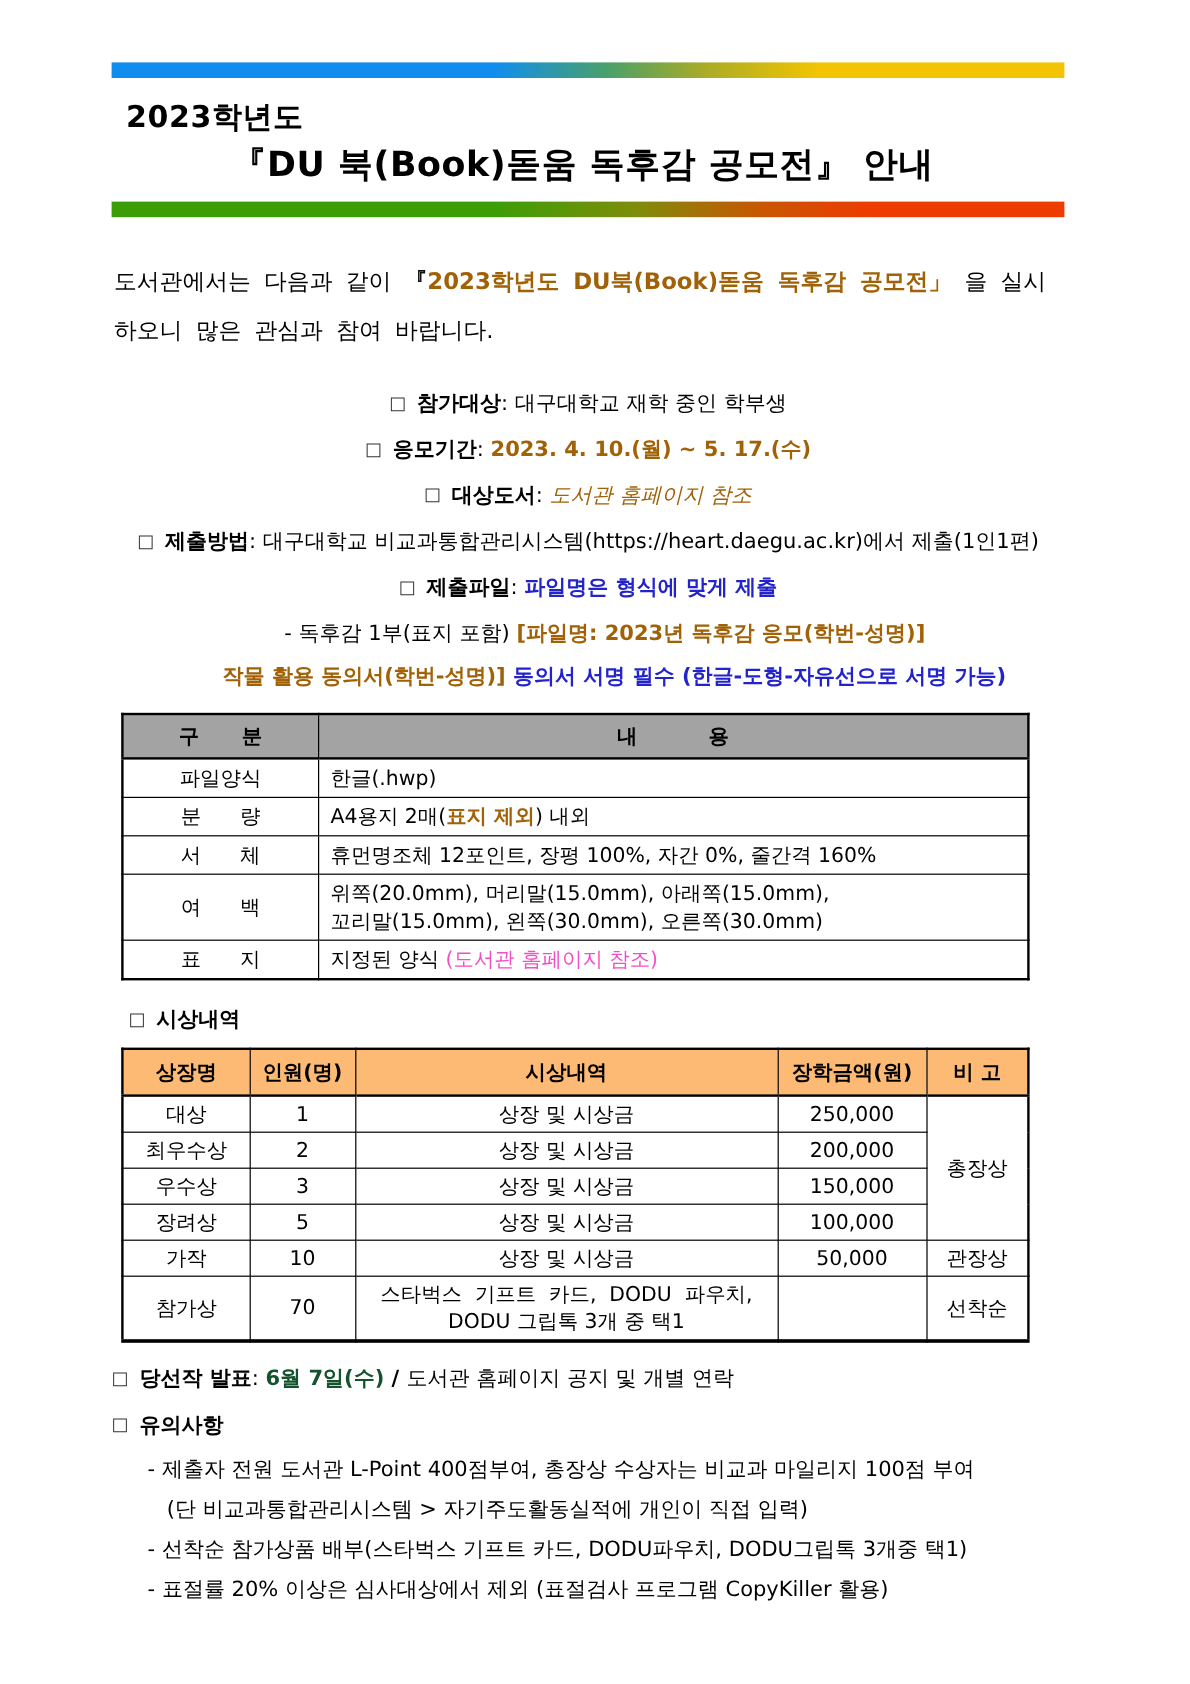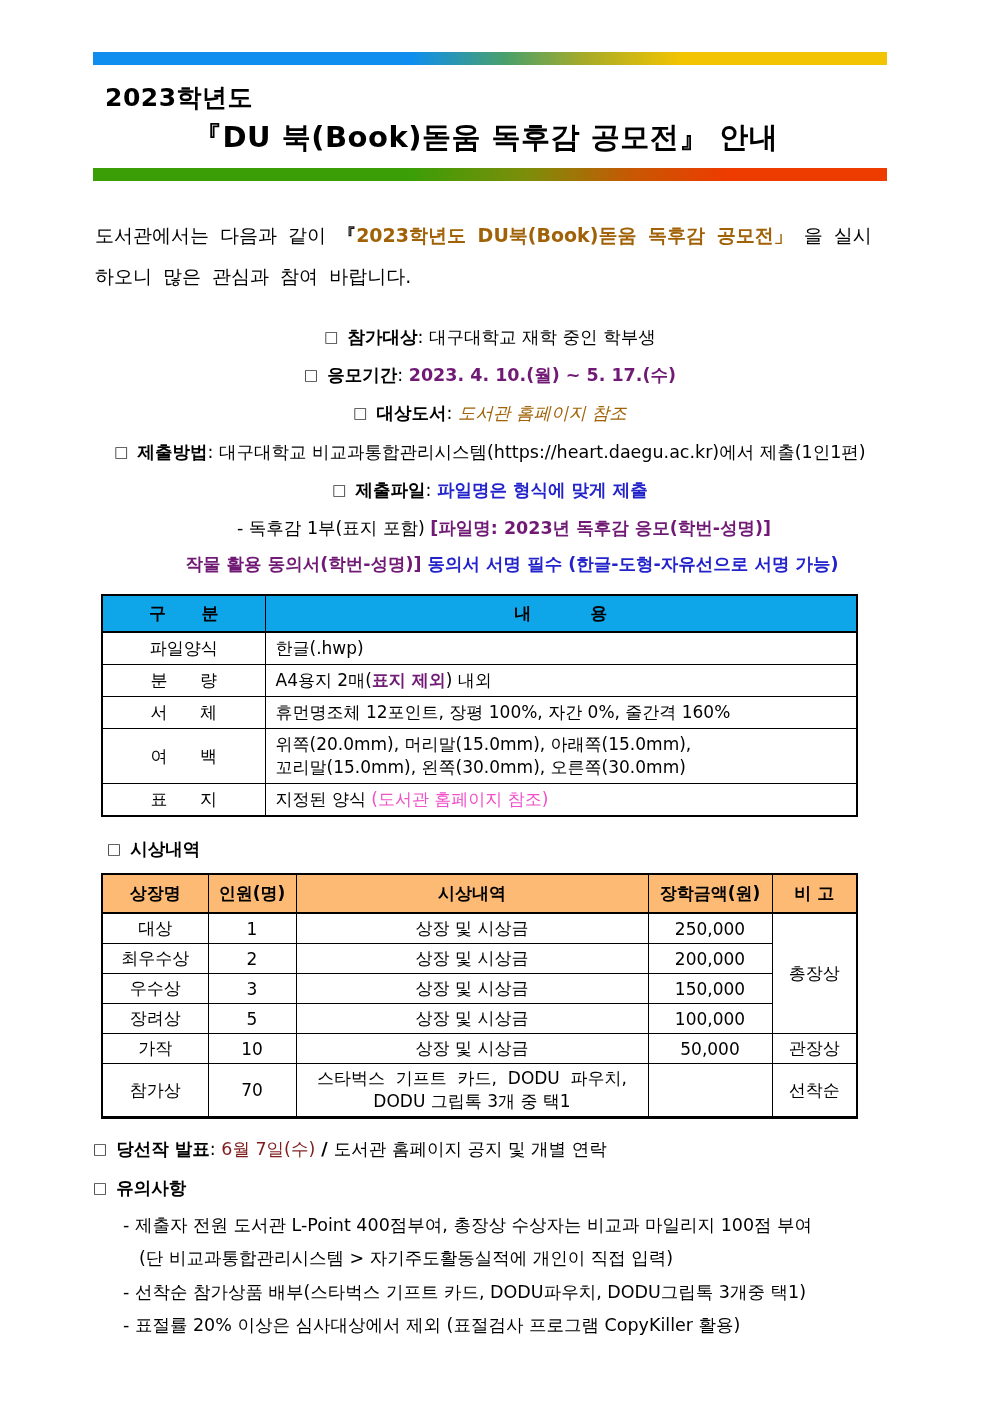--- a/index.html
+++ b/index.html
@@ -14,30 +14,30 @@
   .bar-mid{background:linear-gradient(90deg,#3b9e07 0%,#3b9e07 40%,#7e8d0a 55%,#c85703 68%,#ee3b00 80%,#ee3b00 100%);margin-top:6px;}
   .title-year{font-size:25px;font-weight:bold;margin:16px 0 4px 12px;letter-spacing:.5px;}
   .title-main{font-size:29px;font-weight:bold;margin:4px 0 10px 100px;letter-spacing:.5px;}
   .intro{font-size:19px;line-height:2.15;margin:34px 0 6px 2px;word-spacing:5px;}
   .hl-purple{color:#a16207;font-weight:bold;}
   .bracket{font-weight:bold;color:#111;}
   .bullets{margin-top:26px;font-size:17.5px;text-align:center;}
   .bline{margin:10px 0;line-height:1.62;}
   .sq{display:inline-block;color:#333;font-size:15px;margin-right:9px;transform:translateY(-1px);}
   .lbl{font-weight:bold;}
-  .red{color:#701a75;font-weight:bold;}
+  .red{color:#a16207;font-weight:bold;}
   .blue{color:#a16207;font-style:italic;}
   .blue-b{color:#2323cc;font-weight:bold;}
   .pink{color:#f04fc8;}
-  .magenta{color:#7f1d1d;font-weight:normal;}
+  .magenta{color:#14532d;font-weight:bold;}
   .sub{margin:8px 0 8px 28px;line-height:1.6;}
   .sub2cont{margin:2px 0 8px 44px;line-height:1.6;}
   table{border-collapse:collapse;table-layout:fixed;font-size:17px;}
   table.fmt{width:755px;margin:16px 0 6px 8px;border:2px solid #000;}
-  table.fmt th{background:#0ea5e9;border:1px solid #000;border-bottom:2px solid #000;font-weight:bold;padding:6px 4px;}
+  table.fmt th{background:#a3a3a3;border:1px solid #000;border-bottom:2px solid #000;font-weight:bold;padding:6px 4px;}
   table.fmt td{border:1px solid #000;padding:4px 4px;}
   table.fmt td.c{text-align:center;}
   table.fmt td.v{padding-left:10px;}
   .award-head{margin:20px 0 4px 14px;font-size:17.5px;}
   table.awd{width:755px;margin:12px 0 8px 8px;border:2px solid #000;border-bottom:3px solid #000;text-align:center;}
   table.awd th{background:#fdba74;border:1px solid #000;border-bottom:2px solid #000;font-weight:bold;padding:7px 2px;}
   table.awd td{border:1px solid #000;padding:3px 2px;}
   .bottom{margin-top:16px;font-size:17.5px;}
   .note{margin:7px 0 7px 30px;line-height:1.5;}
   .note-cont{margin:2px 0 7px 46px;line-height:1.5;}

